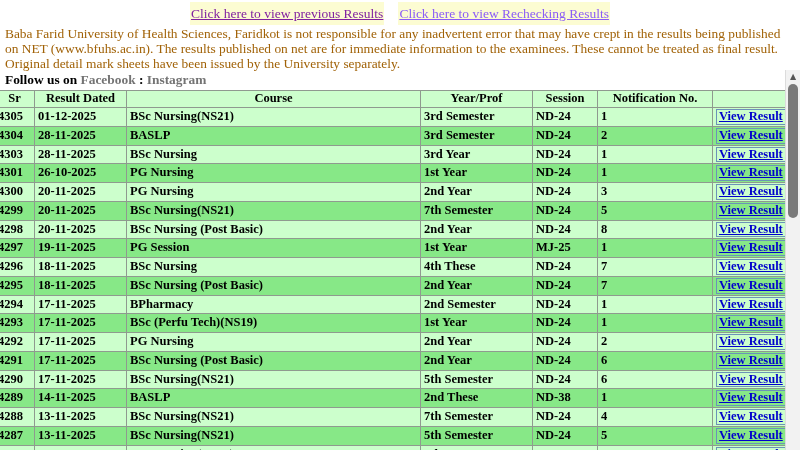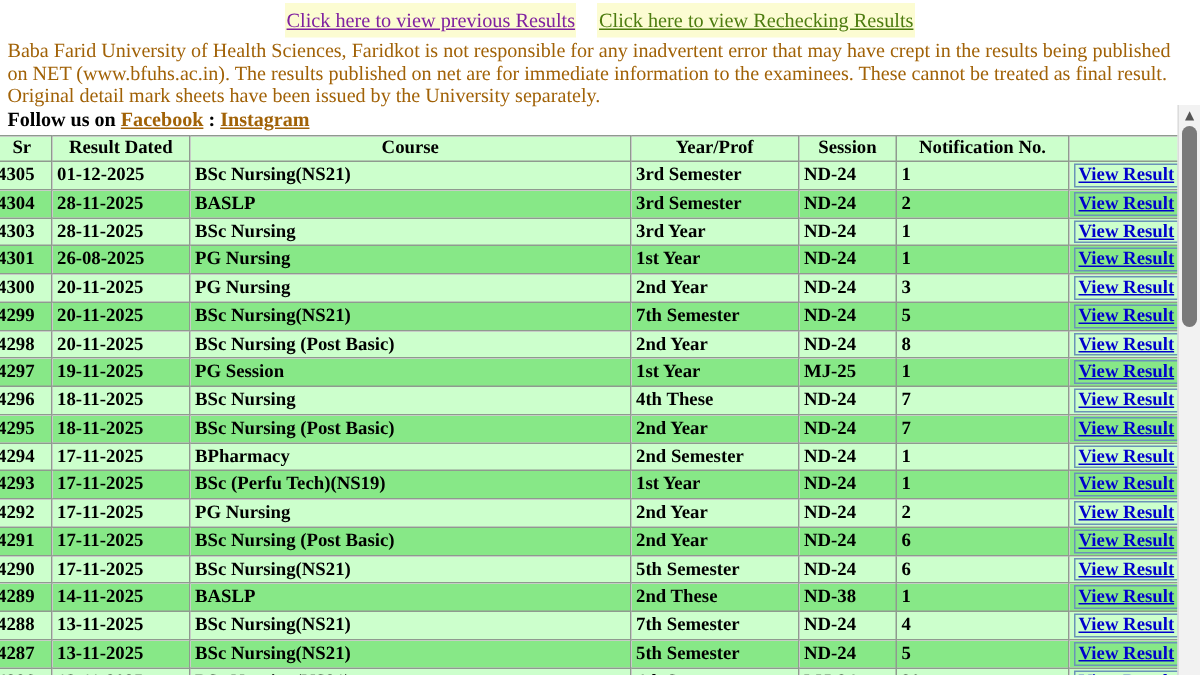--- a/index.html
+++ b/index.html
@@ -13,36 +13,35 @@
     padding-top:6px;
     font-size:13.5px;
   }
   .top-links a{
     text-decoration:underline;
     background:#fcfcd2;
     padding:4px 1px;
     cursor:pointer;
   }
   .link-previous{color:#8021a0;margin-right:14px;}
-  .link-recheck{color:#4d7c0f;}
+  .link-recheck{color:#8b5cf6;}
   .disclaimer{
     margin:4px 5px 0 5px;
     font-size:13.4px;
     line-height:1.12;
     color:#a16207;
   }
   .follow-line{
     margin:1px 5px 2px 5px;
     font-size:13.4px;
     font-weight:bold;
     color:#000;
   }
   .follow-line a{
-    color:#a16207;
-    text-decoration:underline;
+    color:#737373;
     cursor:pointer;
     text-align:center;
   }
   table.results{
     border-collapse:collapse;
     table-layout:fixed;
     margin-left:-6px;
     width:794px;
   }
   table.results th, table.results td{
@@ -166,21 +165,21 @@
     <td>BSc Nursing</td>
     <td>3rd Year</td>
     <td>ND-24</td>
     <td>1</td>
     <td class="cell-view">
       <a class="view-btn">View Result</a>
     </td>
   </tr>
       <tr>
     <td class="cell-sr">4301</td>
-    <td>26-08-2025</td>
+    <td>26-10-2025</td>
     <td>PG Nursing</td>
     <td>1st Year</td>
     <td>ND-24</td>
     <td>1</td>
     <td class="cell-view">
       <a class="view-btn">View Result</a>
     </td>
   </tr>
       <tr>
     <td class="cell-sr">4300</td>

